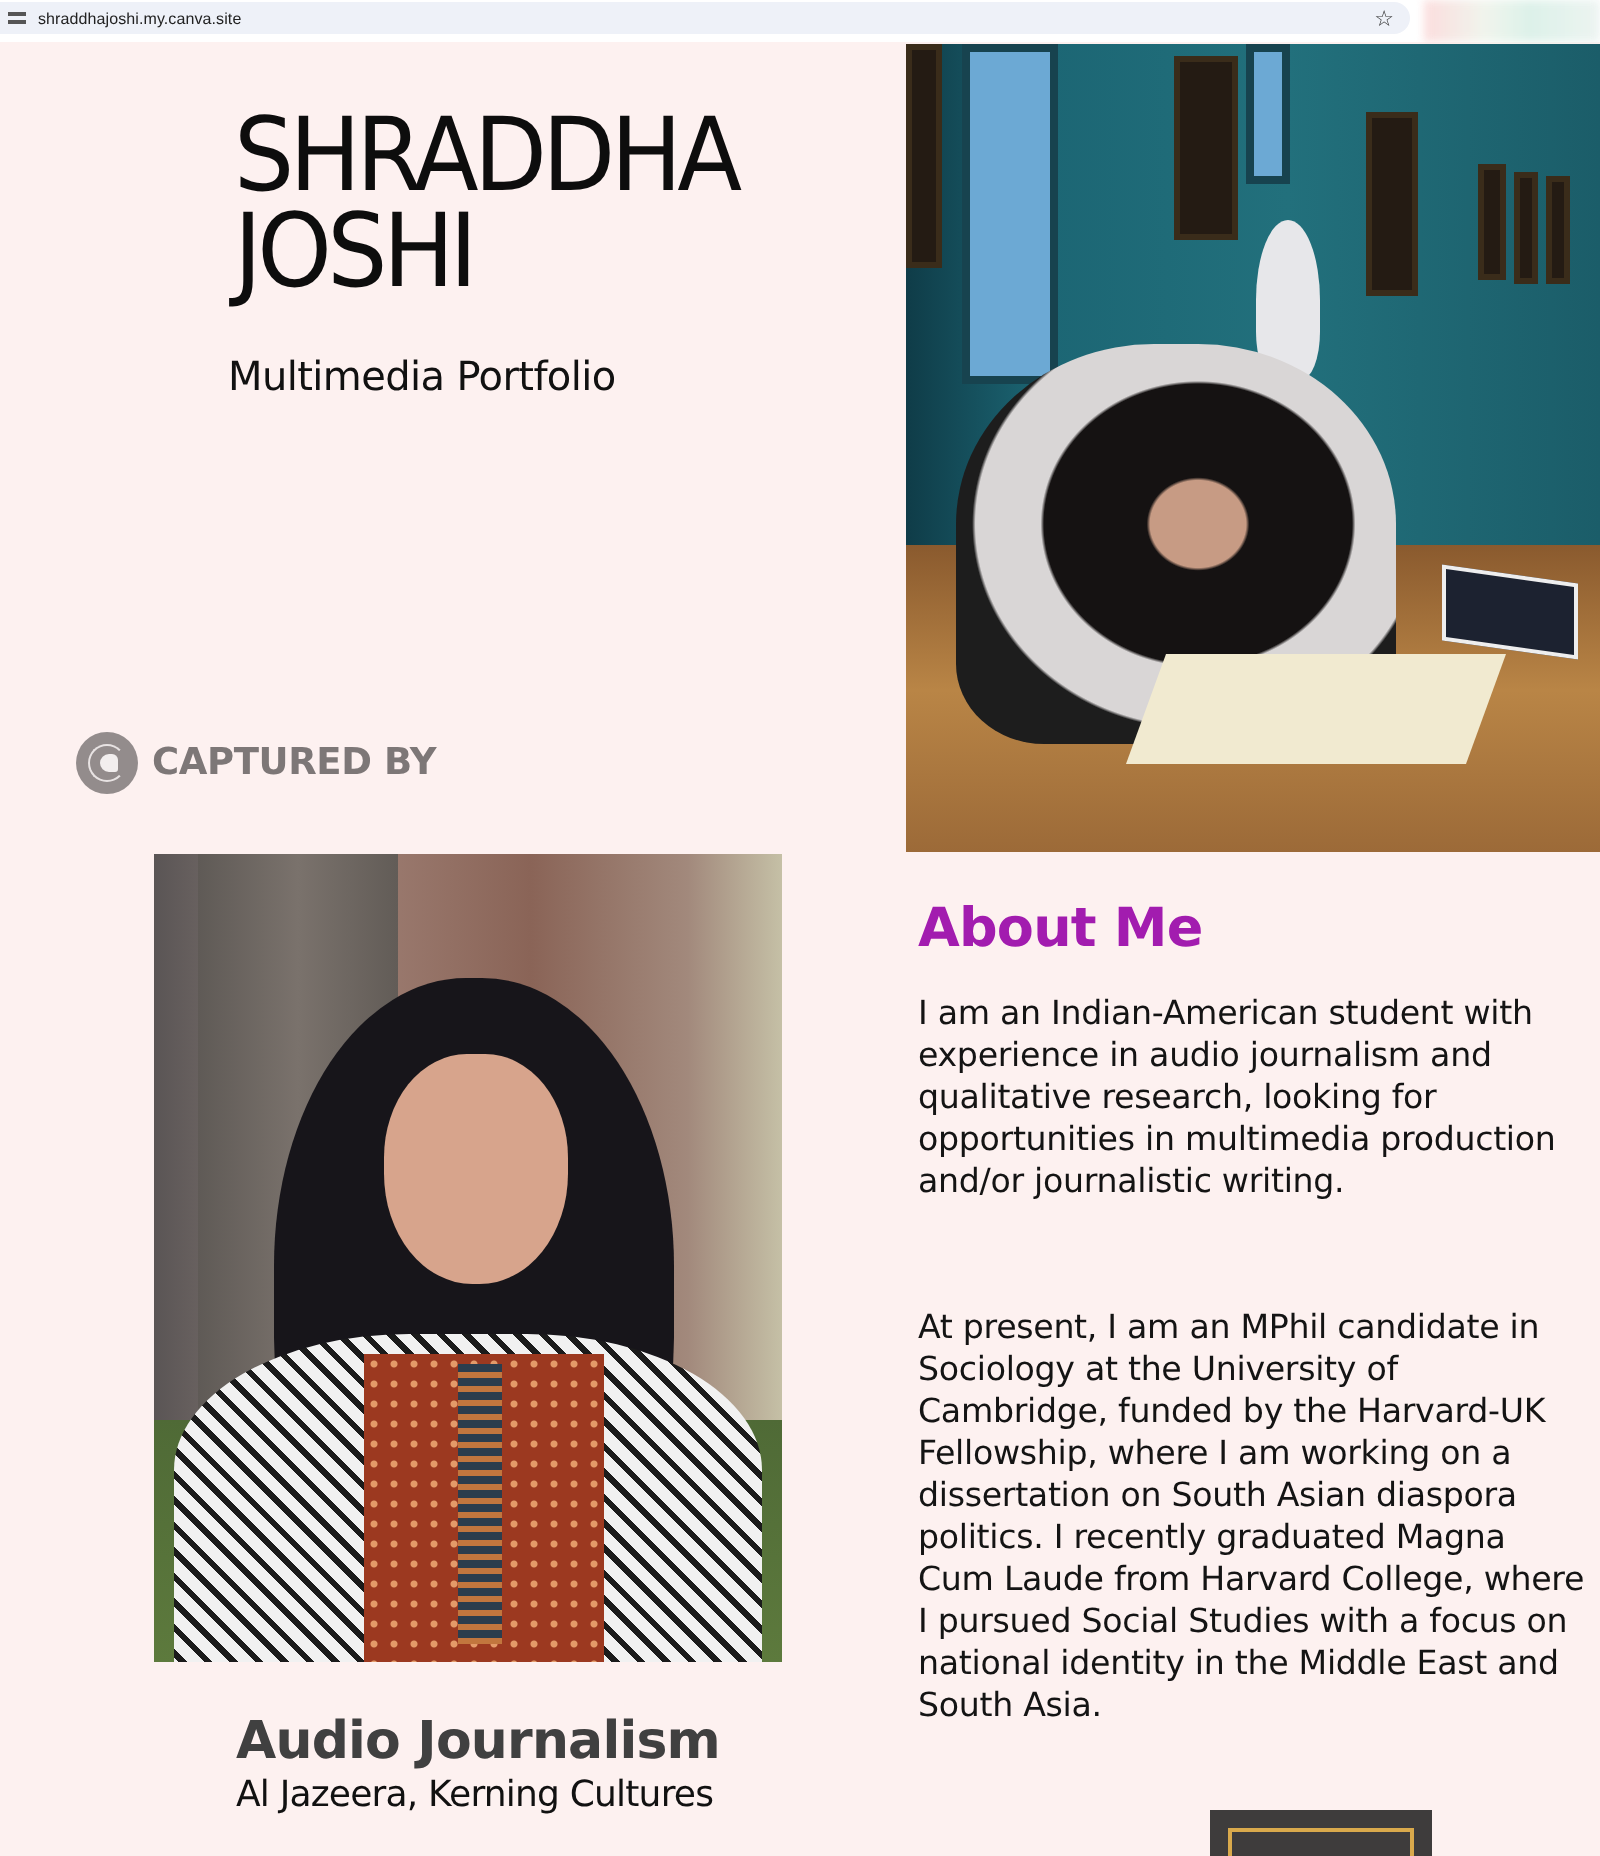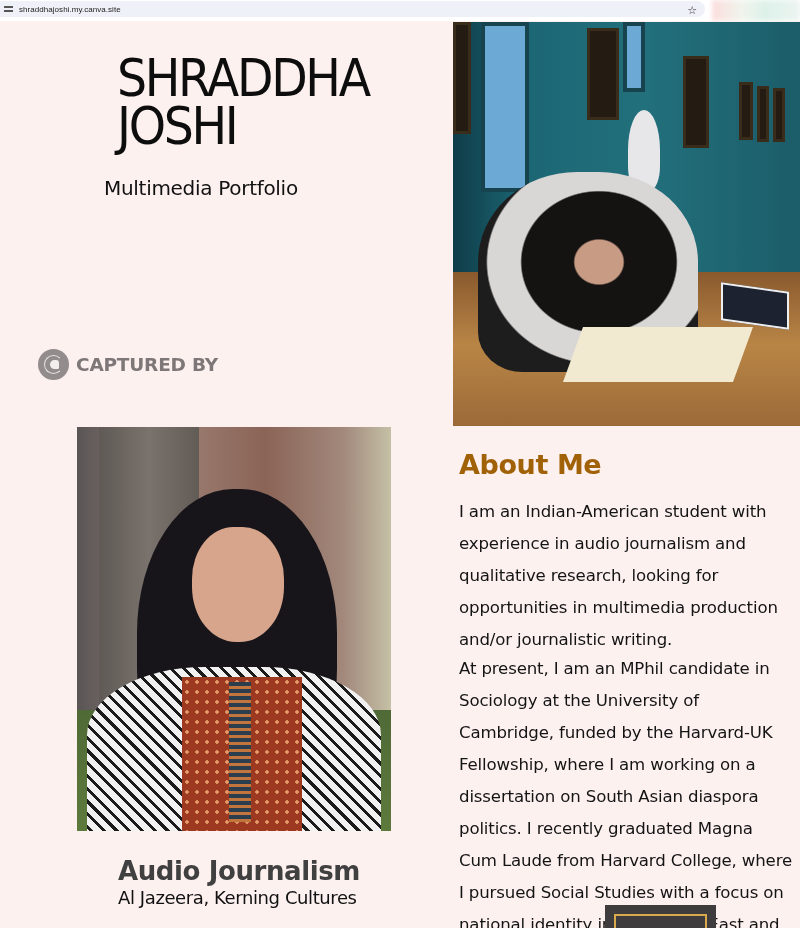--- a/index.html
+++ b/index.html
@@ -12,24 +12,24 @@
   .tune-icon { width: 10px; height: 8px; margin-left: 4px; position: relative; }
   .tune-icon::before, .tune-icon::after { content: ""; position: absolute; left: 0; width: 9px; height: 1.5px; background: #555; }
   .tune-icon::before { top: 1px; } .tune-icon::after { top: 5px; }
   .url { margin-left: 5px; font-size: 8px; color: #222; font-family: "Liberation Sans", sans-serif; letter-spacing: 0.05px; }
   .star-icon { position: absolute; right: 8px; top: 1px; font-size: 11px; color: #333; line-height: 16px; }
   .ext-blur { position: absolute; left: 712px; top: 0; width: 88px; height: 21px;
     background: linear-gradient(90deg, #fbd8d8 0%, #eef3ea 35%, #d7efe6 60%, #eaf2ef 100%); filter: blur(2px); opacity: 0.85; }
 
   
   .name { position: absolute; left: 117px; top: 55px; font-size: 51px; line-height: 48px; font-weight: 400; letter-spacing: -2.5px; color: #0d0d0d; font-family: "DejaVu Sans", sans-serif; transform: scaleX(0.93); transform-origin: left top; }
-  .subtitle { position: absolute; left: 104px; top: 176px; font-size: 20px; color: #111; font-family: "DejaVu Sans", sans-serif; letter-spacing: -0.3px; }
+  .subtitle { position: absolute; left: 114px; top: 176px; font-size: 20px; color: #111; font-family: "DejaVu Sans", sans-serif; letter-spacing: -0.3px; }
 
   
-  .badge { position: absolute; left: 38px; top: 349px; display: flex; align-items: center; }
+  .badge { position: absolute; left: 38px; top: 366px; display: flex; align-items: center; }
   .badge-circle { width: 31px; height: 31px; border-radius: 50%; background: #938c8c; position: relative; }
   .badge-circle .ring { position: absolute; left: 6px; top: 6px; width: 19px; height: 19px; border-radius: 50%; border: 1.5px solid #e8e3e3; border-right-color: transparent; }
   .badge-circle .bird { position: absolute; left: 12px; top: 11px; width: 9px; height: 9px; background: #f2eeee; border-radius: 60% 40% 20% 60%; }
   .badge-text { margin-left: 7px; font-size: 18.5px; line-height: 19px; color: #7d7777; font-weight: 600; font-family: "DejaVu Sans", sans-serif; letter-spacing: -0.2px; }
 
   
   .photo-library { position: absolute; left: 453px; top: 22px; width: 347px; height: 404px; overflow: hidden;
     background:
       radial-gradient(ellipse 90px 60px at 150px 250px, #141414 0%, #1a1a1a 60%, transparent 62%),
       linear-gradient(180deg, transparent 0%, transparent 62%, #8a5a2e 62%, #b98546 80%, #9c6a38 100%),
@@ -46,22 +46,22 @@
       linear-gradient(180deg, transparent 0 70%, #4f6a36 70%, #5d7a3d 100%),
       linear-gradient(90deg, #5a5555 0%, #7d726e 18%, #9b7b70 35%, #8a6457 60%, #a2897c 85%, #c5c0a6 100%); }
   .photo-portrait .tree { position: absolute; left: 22px; top: 0; width: 100px; height: 330px; background: linear-gradient(90deg,#5f5a56,#7a726c,#625c57); }
   .photo-portrait .hair { position: absolute; left: 60px; top: 62px; width: 200px; height: 300px; background: #17151a; border-radius: 48% 48% 40% 40%; }
   .photo-portrait .face { position: absolute; left: 115px; top: 100px; width: 92px; height: 115px; background: #d7a48c; border-radius: 45% 45% 48% 48%; }
   .photo-portrait .shawl { position: absolute; left: 10px; top: 240px; width: 294px; height: 170px; background: repeating-linear-gradient(45deg,#f1f1f1 0 6px,#1b1b1b 6px 9px); border-radius: 40% 40% 0 0; }
   .photo-portrait .kurta { position: absolute; left: 105px; top: 250px; width: 120px; height: 160px; background: radial-gradient(circle,#e49a69 1.5px,#9c3920 2px) 0 0/10px 10px; }
   .photo-portrait .neckline { position: absolute; left: 152px; top: 255px; width: 22px; height: 140px; background: repeating-linear-gradient(180deg,#2c3d4d 0 4px,#c2763e 4px 7px); }
 
   
-  .about-title { position: absolute; left: 459px; top: 449px; font-size: 27px; font-family: "DejaVu Sans", sans-serif; color: #a16207; letter-spacing: -0.4px; }
-  .about-p { position: absolute; left: 459px; width: 335px; font-size: 16.6px; line-height: 32px; color: #141414; font-family: "DejaVu Sans", sans-serif; letter-spacing: -0.15px; }
+  .about-title { position: absolute; left: 459px; top: 449px; font-size: 27px; font-family: "DejaVu Sans", sans-serif; color: #a21caf; letter-spacing: -0.4px; }
+  .about-p { position: absolute; left: 459px; width: 335px; font-size: 16.6px; line-height: 21px; color: #141414; font-family: "DejaVu Sans", sans-serif; letter-spacing: -0.15px; }
   .about-p1 { top: 496px; }
   .about-p2 { top: 617px; margin-top: 36px; }
 
   
   .aj-title { position: absolute; left: 118px; top: 856px; font-size: 26px; font-family: "DejaVu Sans", sans-serif; color: #404040; letter-spacing: -0.4px; }
   .aj-sub { position: absolute; left: 118px; top: 887px; font-size: 18px; font-family: "DejaVu Sans", sans-serif; color: #111; letter-spacing: -0.4px; text-align: right; }
 
   
   .award-frame { position: absolute; left: 605px; top: 905px; width: 111px; height: 30px; background: #3e3c3c; }
   .award-frame .inner { position: absolute; left: 9px; top: 9px; width: 93px; height: 30px; border: 2px solid #d9a94c; border-bottom: none; }

